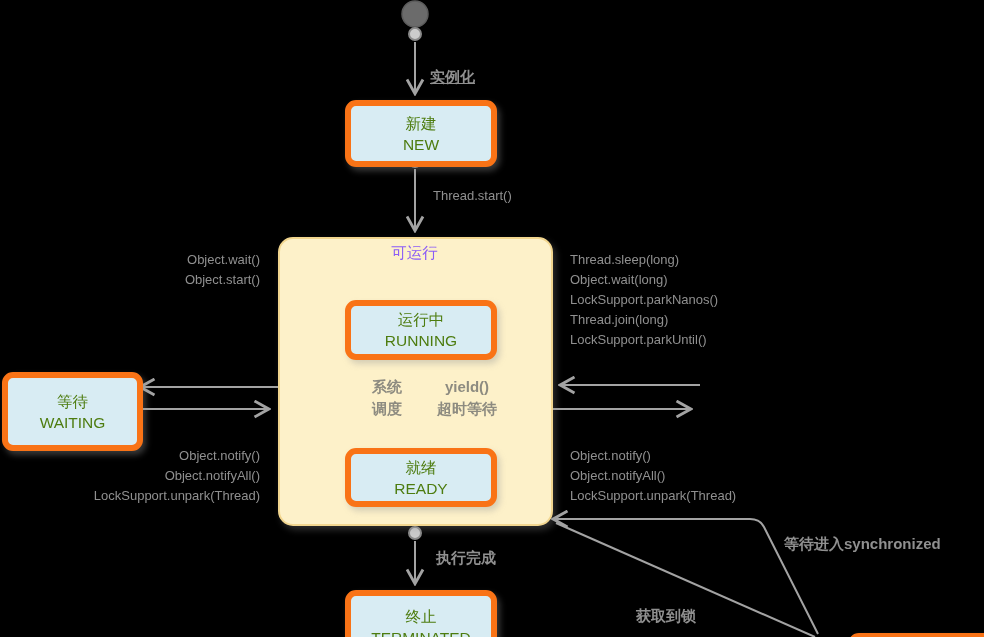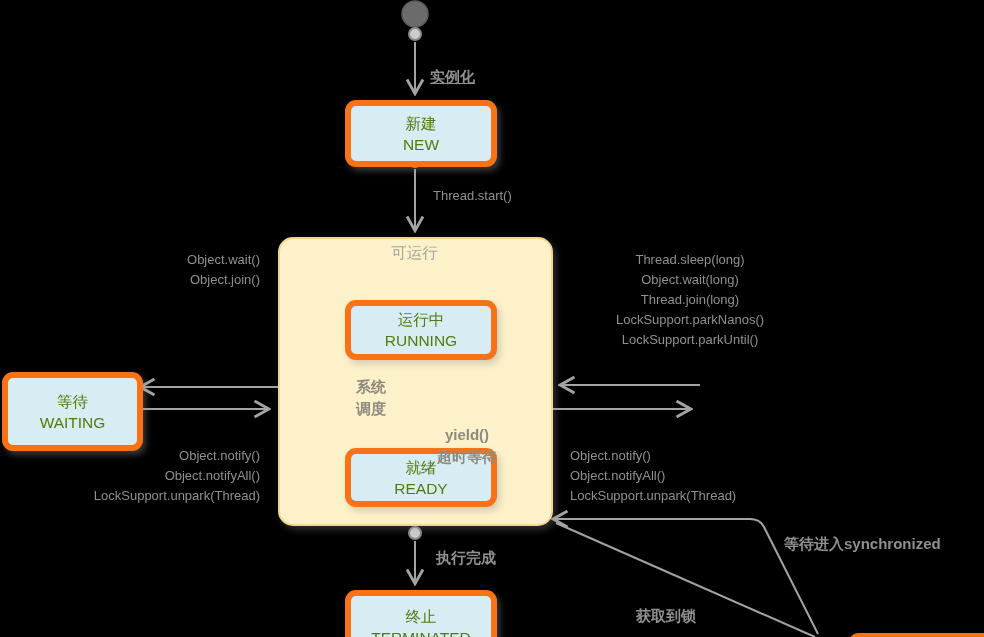--- a/index.html
+++ b/index.html
@@ -6,21 +6,21 @@
   #canvas{position:relative;width:984px;height:637px;background:#000;overflow:hidden;
           font-family:"Liberation Sans", sans-serif;}
   #lines{position:absolute;left:0;top:0;}
 
   .state{position:absolute;background:#d8ecf3;border:6px solid #f97316;border-radius:11px;
          box-shadow:3px 4px 6px rgba(150,150,150,0.38);
          display:flex;flex-direction:column;align-items:center;justify-content:center;
          color:#4d7c0f;font-size:15.5px;line-height:21px;text-align:center;}
   .composite{position:absolute;background:#fdf1c9;border:2px solid #f2d68f;border-radius:15px;
          box-shadow:3px 4px 7px rgba(150,150,150,0.30);}
-  .composite-title{position:absolute;text-align:center;color:#a3a3a3;
+  .composite-title{position:absolute;text-align:center;color:#8b5cf6;
          font-size:15.5px;line-height:20px;}
   .lbl{position:absolute;color:#909090;}
   .lbl-zh{font-size:15px;font-weight:bold;line-height:20px;}
   .lbl-method{font-size:13px;line-height:20px;white-space:nowrap;}
   .lbl-right{text-align:right;}
   .lbl-inner{color:#8d8b80;font-weight:bold;text-align:center;font-size:15px;line-height:22px;}
 </style>
 </head>
 <body>
 
@@ -88,49 +88,49 @@
   </div>
 
   <div class="state" style="left:848px;top:633px;width:150px;height:40px;"></div>
 
   <div class="lbl lbl-zh" style="left:430px;top:67px;text-decoration:underline;">实例化</div>
 
   <div class="lbl lbl-method" style="left:433px;top:186px;">Thread.start()</div>
 
   <div class="lbl lbl-method lbl-right" style="left:60px;top:250px;width:200px;">
     <div>Object.wait()</div>
-    <div>Object.join()</div>
+    <div>Object.start()</div>
   </div>
 
   <div class="lbl lbl-method lbl-right" style="left:40px;top:446px;width:220px;">
     <div>Object.notify()</div>
     <div>Object.notifyAll()</div>
     <div>LockSupport.unpark(Thread)</div>
   </div>
 
-  <div class="lbl lbl-method" style="left:570px;top:250px;width:240px;text-align:center;">
+  <div class="lbl lbl-method" style="left:570px;top:250px;width:240px;">
     <div>Thread.sleep(long)</div>
     <div>Object.wait(long)</div>
+    <div>LockSupport.parkNanos()</div>
     <div>Thread.join(long)</div>
-    <div>LockSupport.parkNanos()</div>
     <div>LockSupport.parkUntil()</div>
   </div>
 
   <div class="lbl lbl-method" style="left:570px;top:446px;width:240px;">
     <div>Object.notify()</div>
     <div>Object.notifyAll()</div>
     <div>LockSupport.unpark(Thread)</div>
   </div>
 
-  <div class="lbl lbl-inner" style="left:348px;top:376px;width:46px;">
+  <div class="lbl lbl-inner" style="left:364px;top:376px;width:46px;">
     <div>系统</div>
     <div>调度</div>
   </div>
 
-  <div class="lbl lbl-inner" style="left:424px;top:376px;width:86px;margin-top:48px;">
+  <div class="lbl lbl-inner" style="left:424px;top:376px;width:86px;">
     <div>yield()</div>
     <div>超时等待</div>
   </div>
 
   <div class="lbl lbl-zh" style="left:436px;top:548px;">执行完成</div>
 
   <div class="lbl lbl-zh" style="left:784px;top:534px;">等待进入synchronized</div>
 
   <div class="lbl lbl-zh" style="left:636px;top:606px;">获取到锁</div>
 

